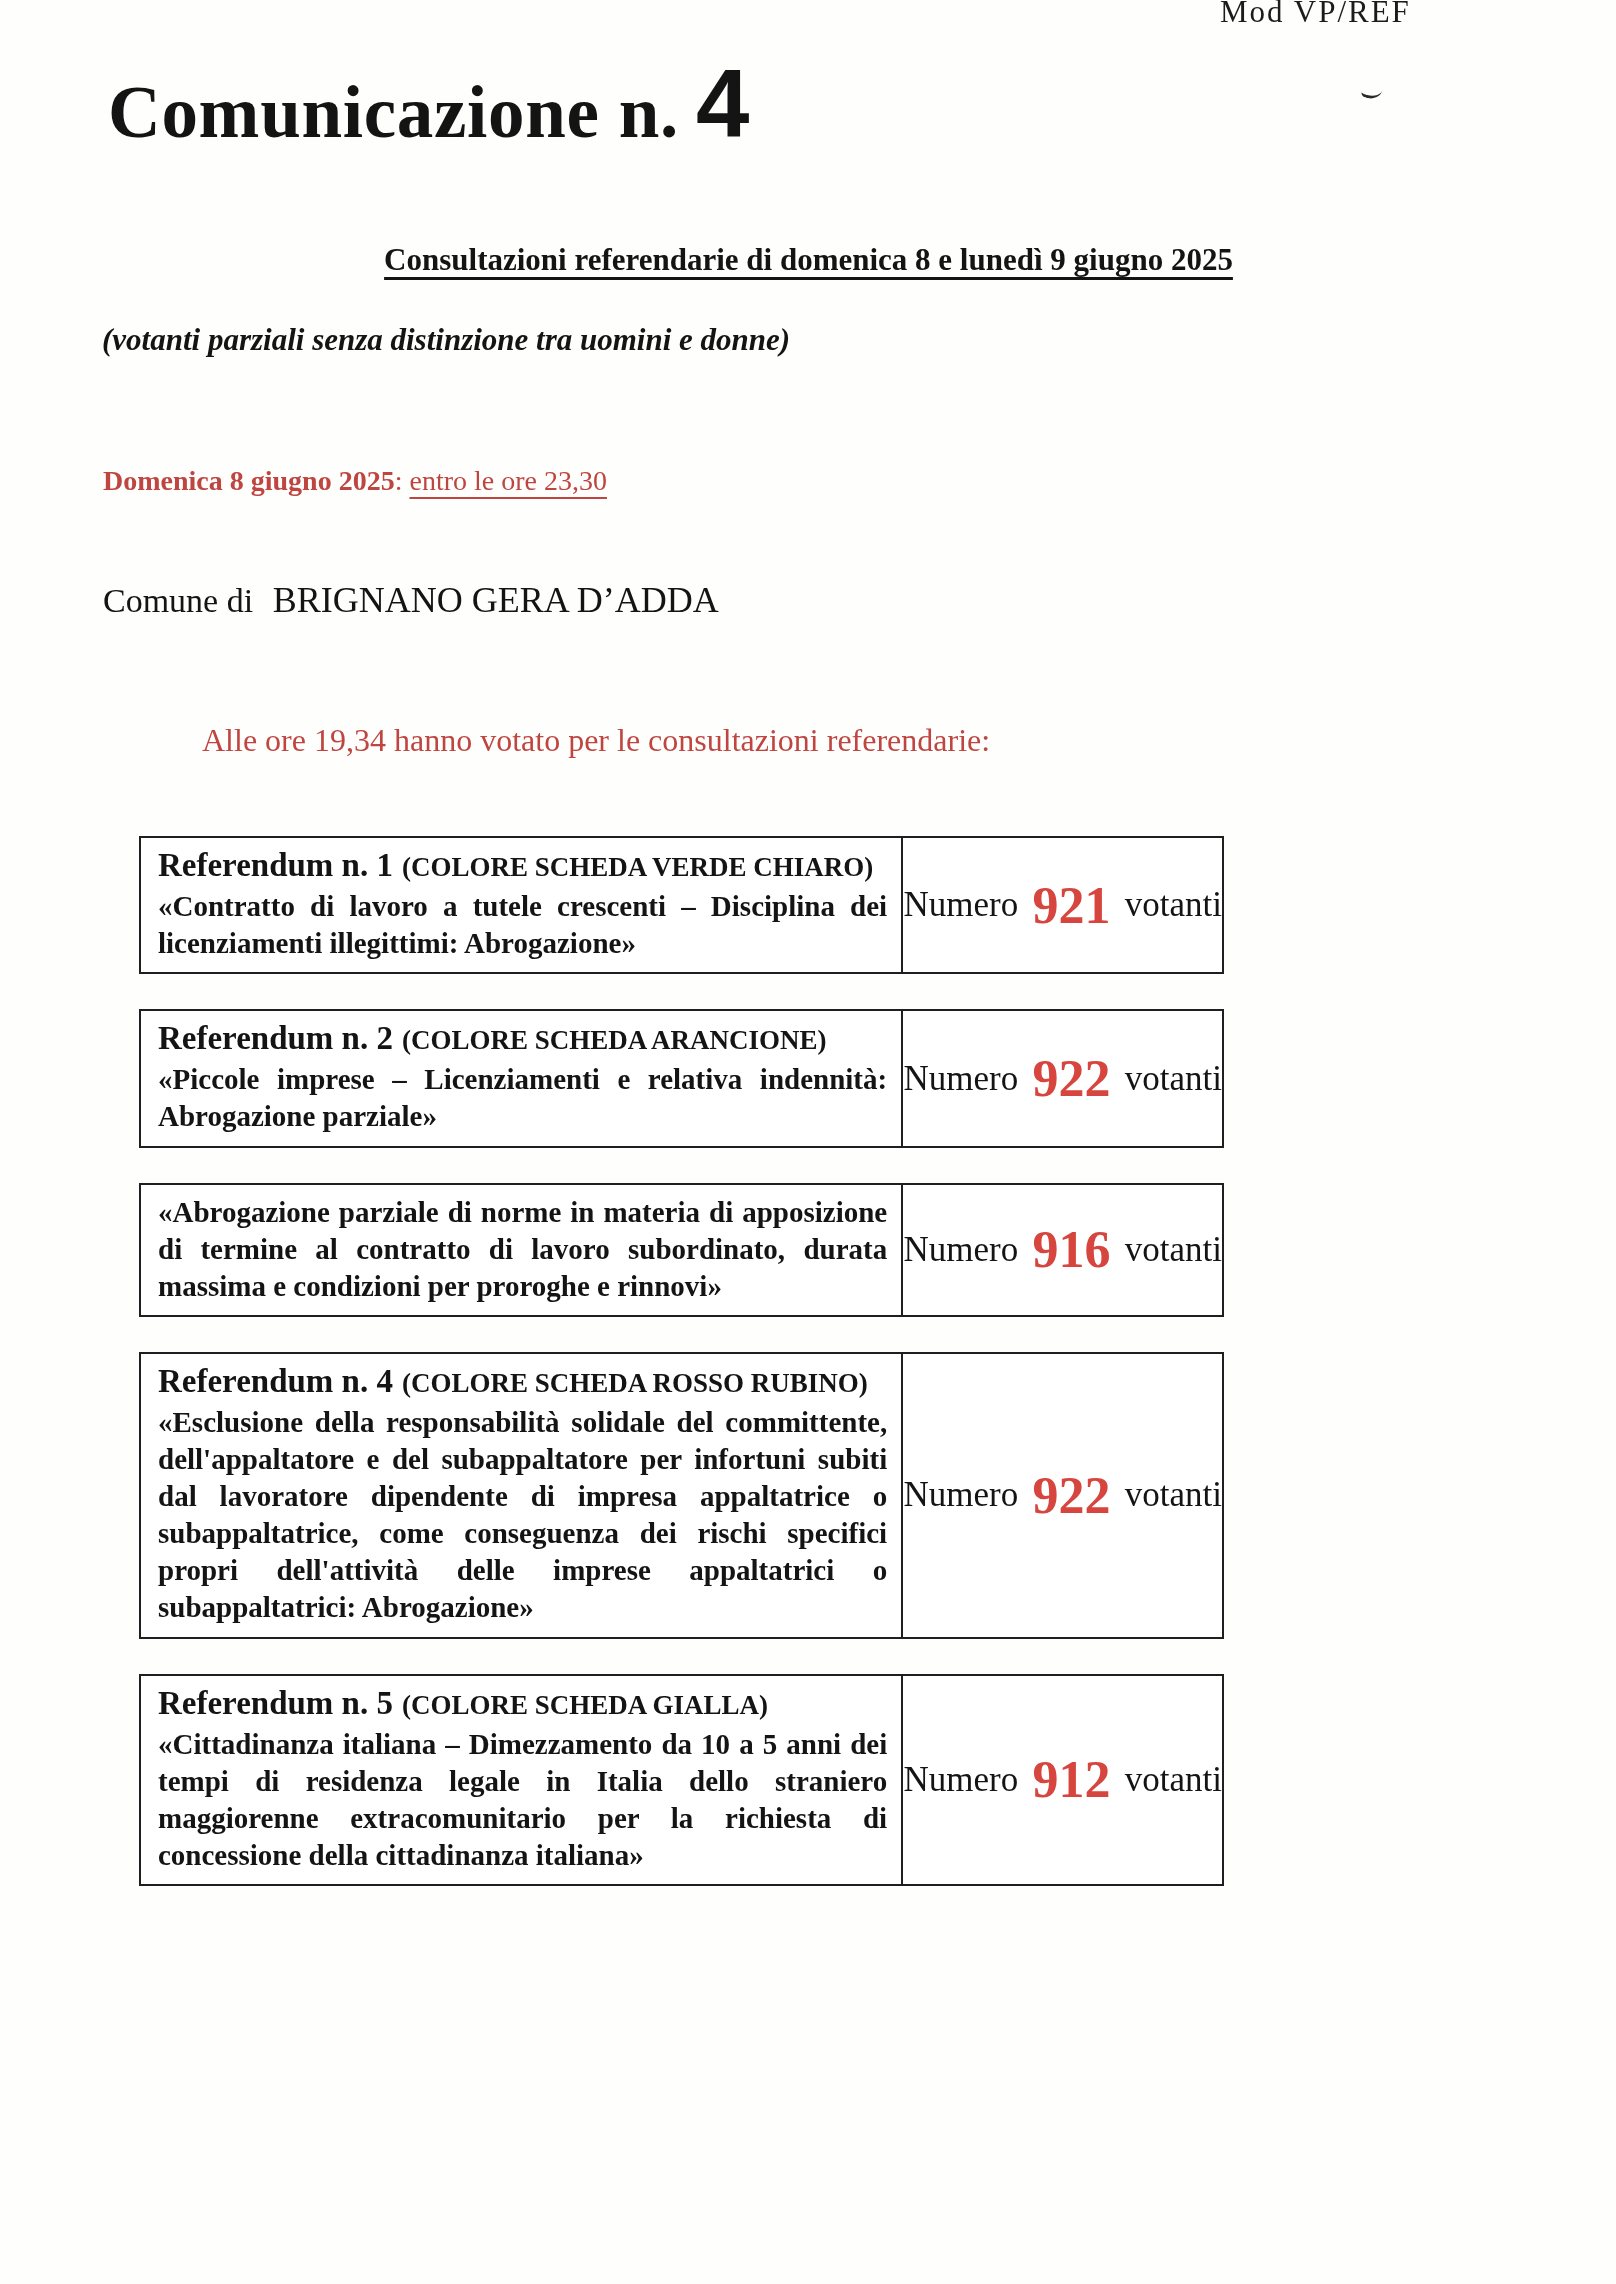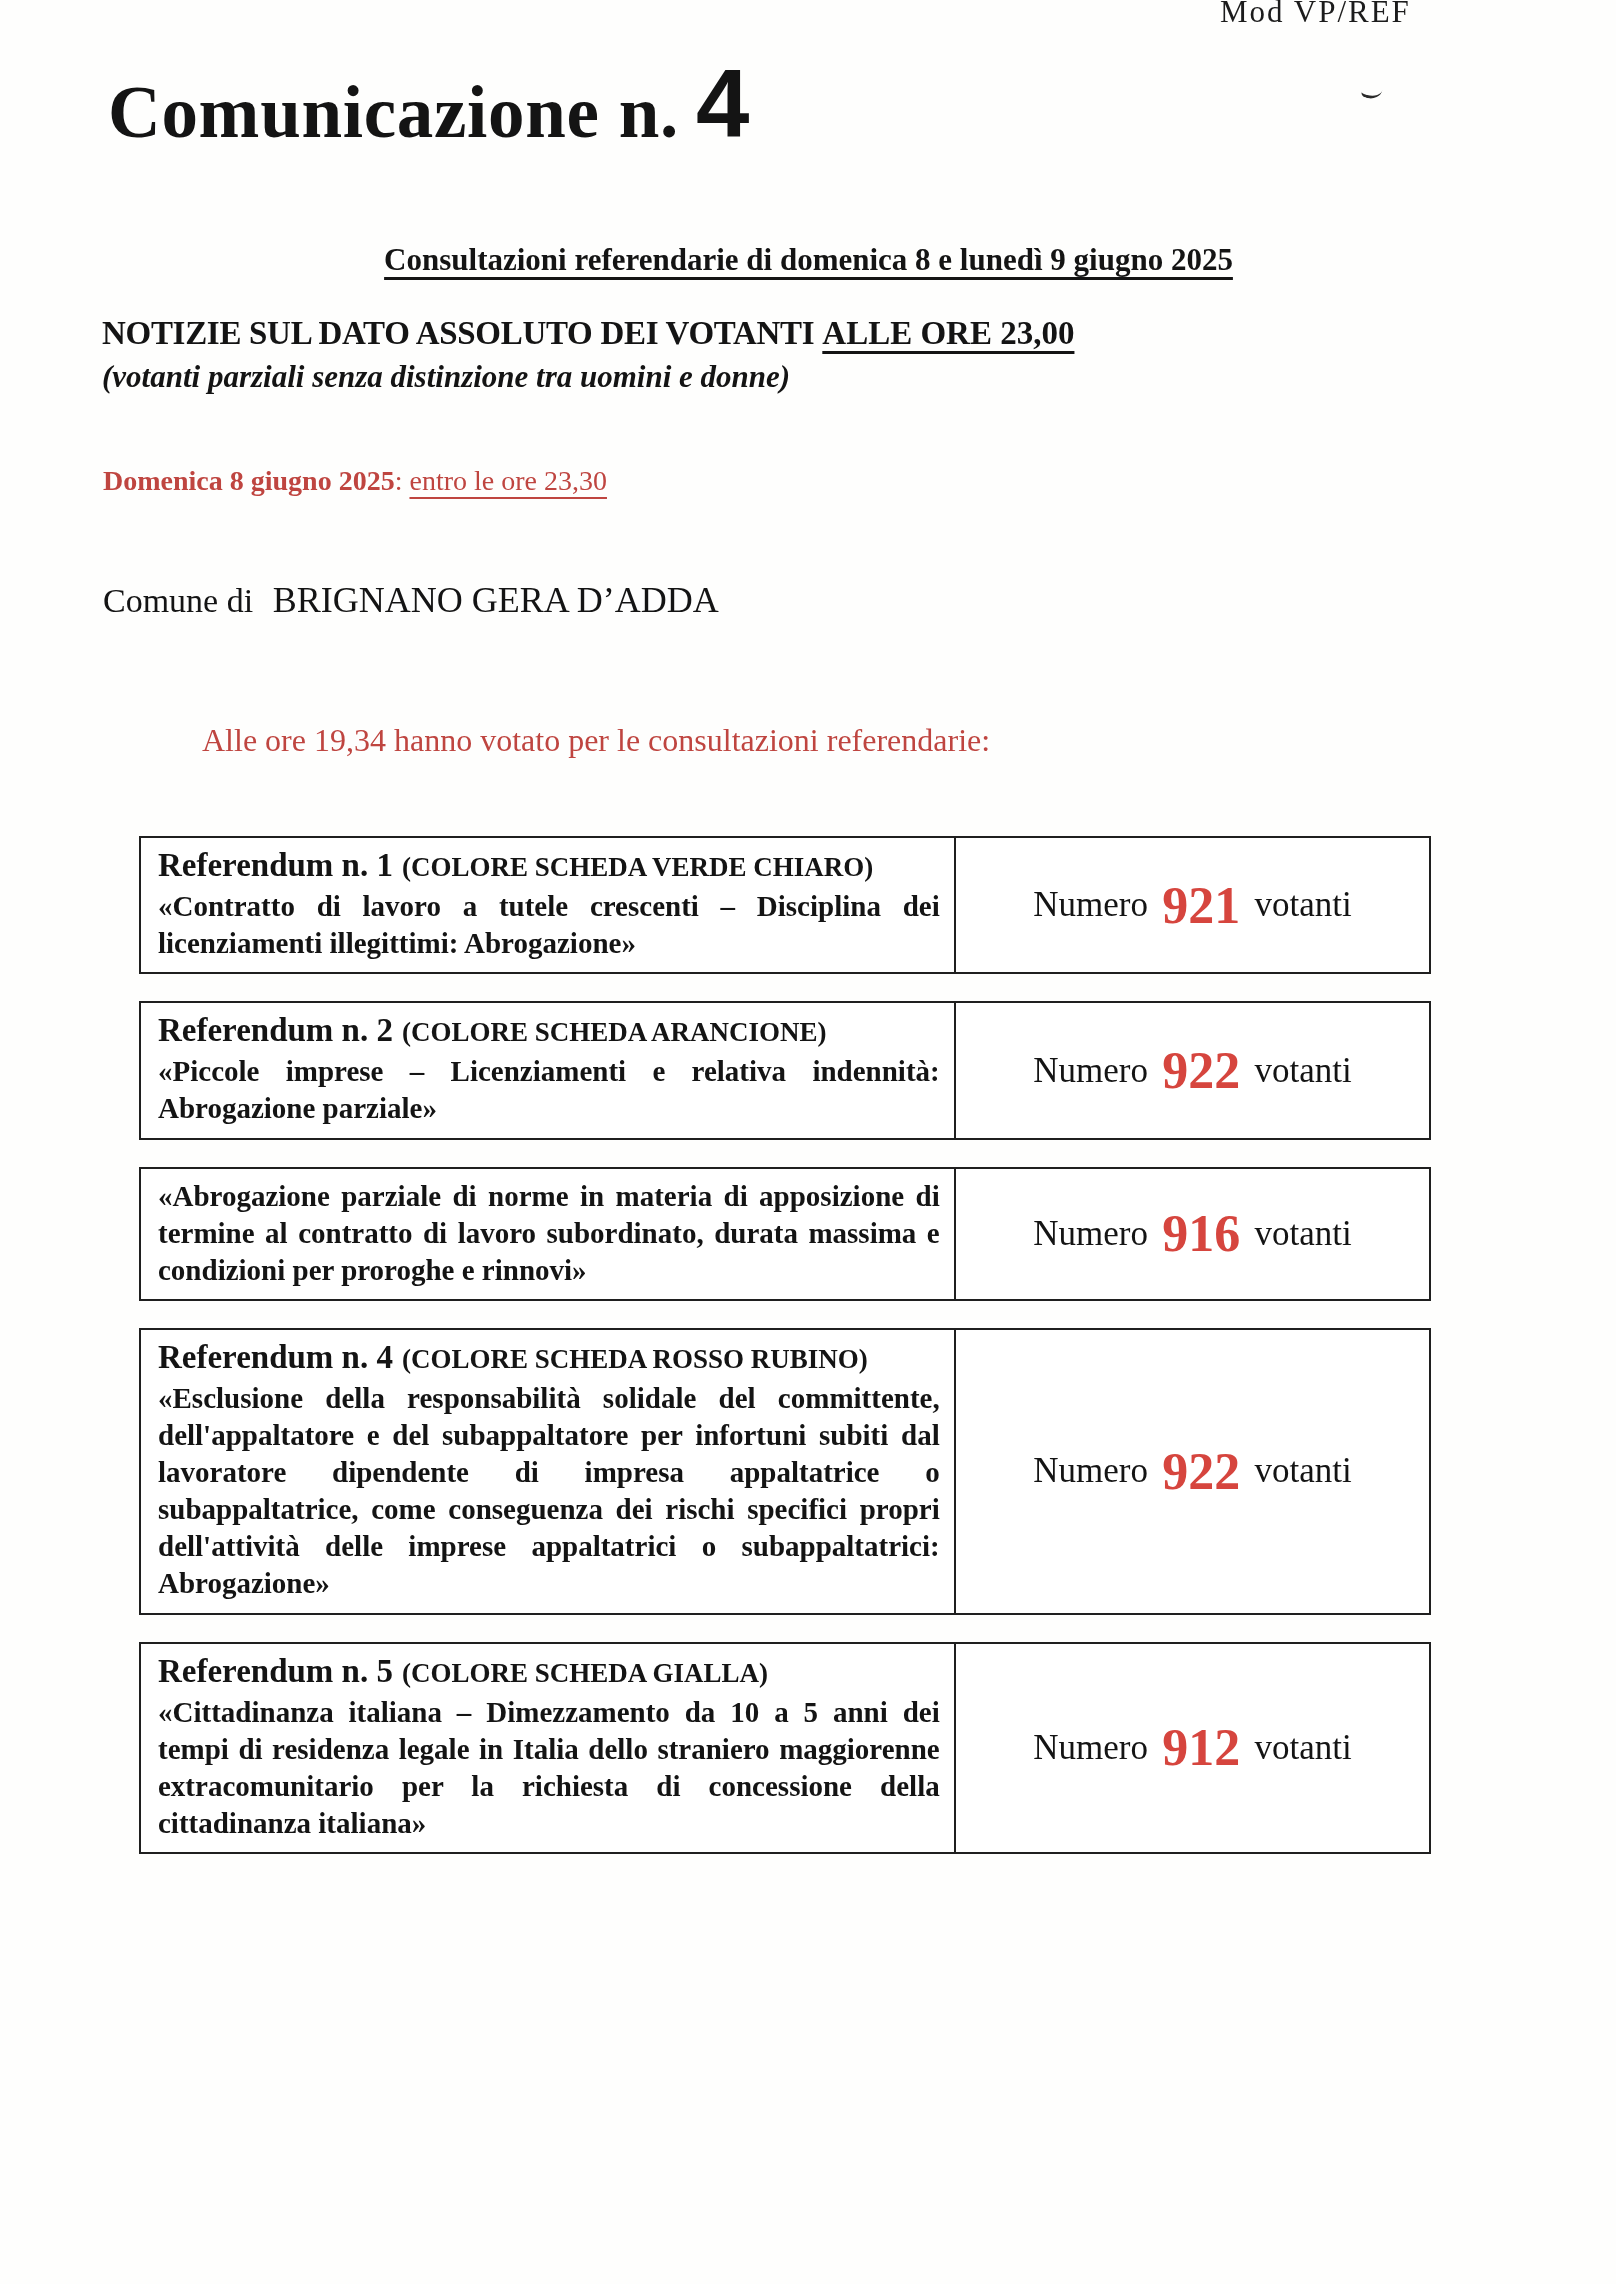--- a/index.html
+++ b/index.html
@@ -74,24 +74,24 @@
 
   .comune-row { position: absolute; top: 579px; left: 103px; font-size: 34px; }
   .comune-name { margin-left: 19.6px; font-size: 36px; }
 
   .intro-row { position: absolute; top: 722px; left: 202px; font-size: 32px; color: var(--red, #bf4540); }
 
   .boxes {
     position: absolute;
     top: 836px;
     left: 139px;
-    width: 1292px;
+    width: 1085px;
     display: flex;
     flex-direction: column;
-    gap: 27px;
+    gap: 35px;
   }
   .ref-box { display: flex; border: 2px solid #1f1f1f; background: #ffffff; }
   .ref-left {
     width: 815px;
     box-sizing: border-box;
     padding: 5.2px 14.3px 10.4px 17px;
     border-right: 2px solid #1f1f1f;
   }
   .ref-right { flex: 1; display: flex; align-items: center; justify-content: center; }
   .ref-heading { font-weight: 700; margin-top: 3.9px; }
@@ -113,21 +113,20 @@
 <div class="page">
 
   <div class="mod-label">Mod VP/REF</div>
   <div class="scan-mark"></div>
 
   <div class="title-row"><span class="title-text">Comunicazione n.</span><span class="title-number">4</span></div>
 
   <div class="subtitle-row"><span class="subtitle">Consultazioni referendarie di domenica 8 e lunedì 9 giugno 2025</span></div>
 
   <div class="notice-block">
-    <div><span class="notice-main">NOTIZIE SUL DATO ASSOLUTO DEI VOTANTI </span><span class="notice-underlined">ALLE ORE 23,00</span></div>
     <div class="notice-subline">(votanti parziali senza distinzione tra uomini e donne)</div>
   </div>
 
   <div class="date-row"><span class="date-bold">Domenica 8 giugno 2025</span><span>: </span><span class="date-underlined">entro le ore 23,30</span></div>
 
   <div class="comune-row"><span>Comune di</span><span class="comune-name">BRIGNANO GERA D’ADDA</span></div>
 
   <div class="intro-row">Alle ore 19,34 hanno votato per le consultazioni referendarie:</div>
 
   <div class="boxes">

